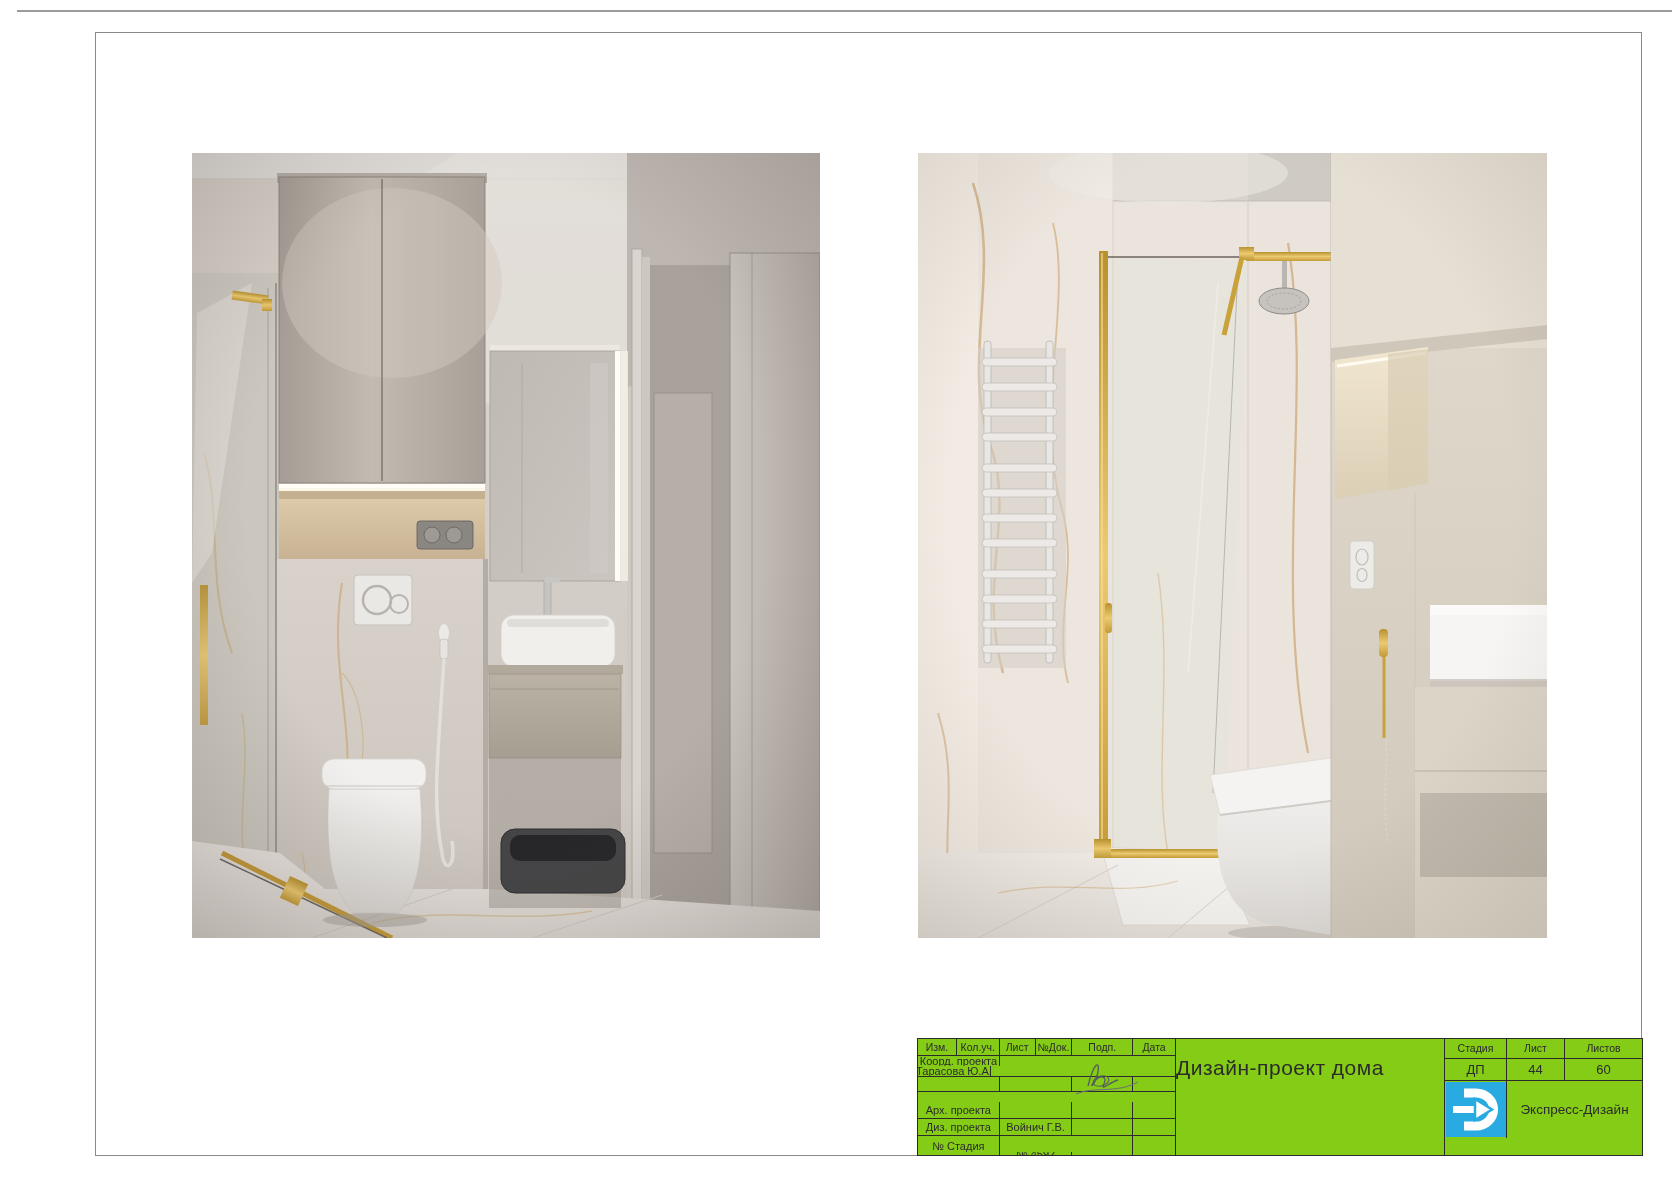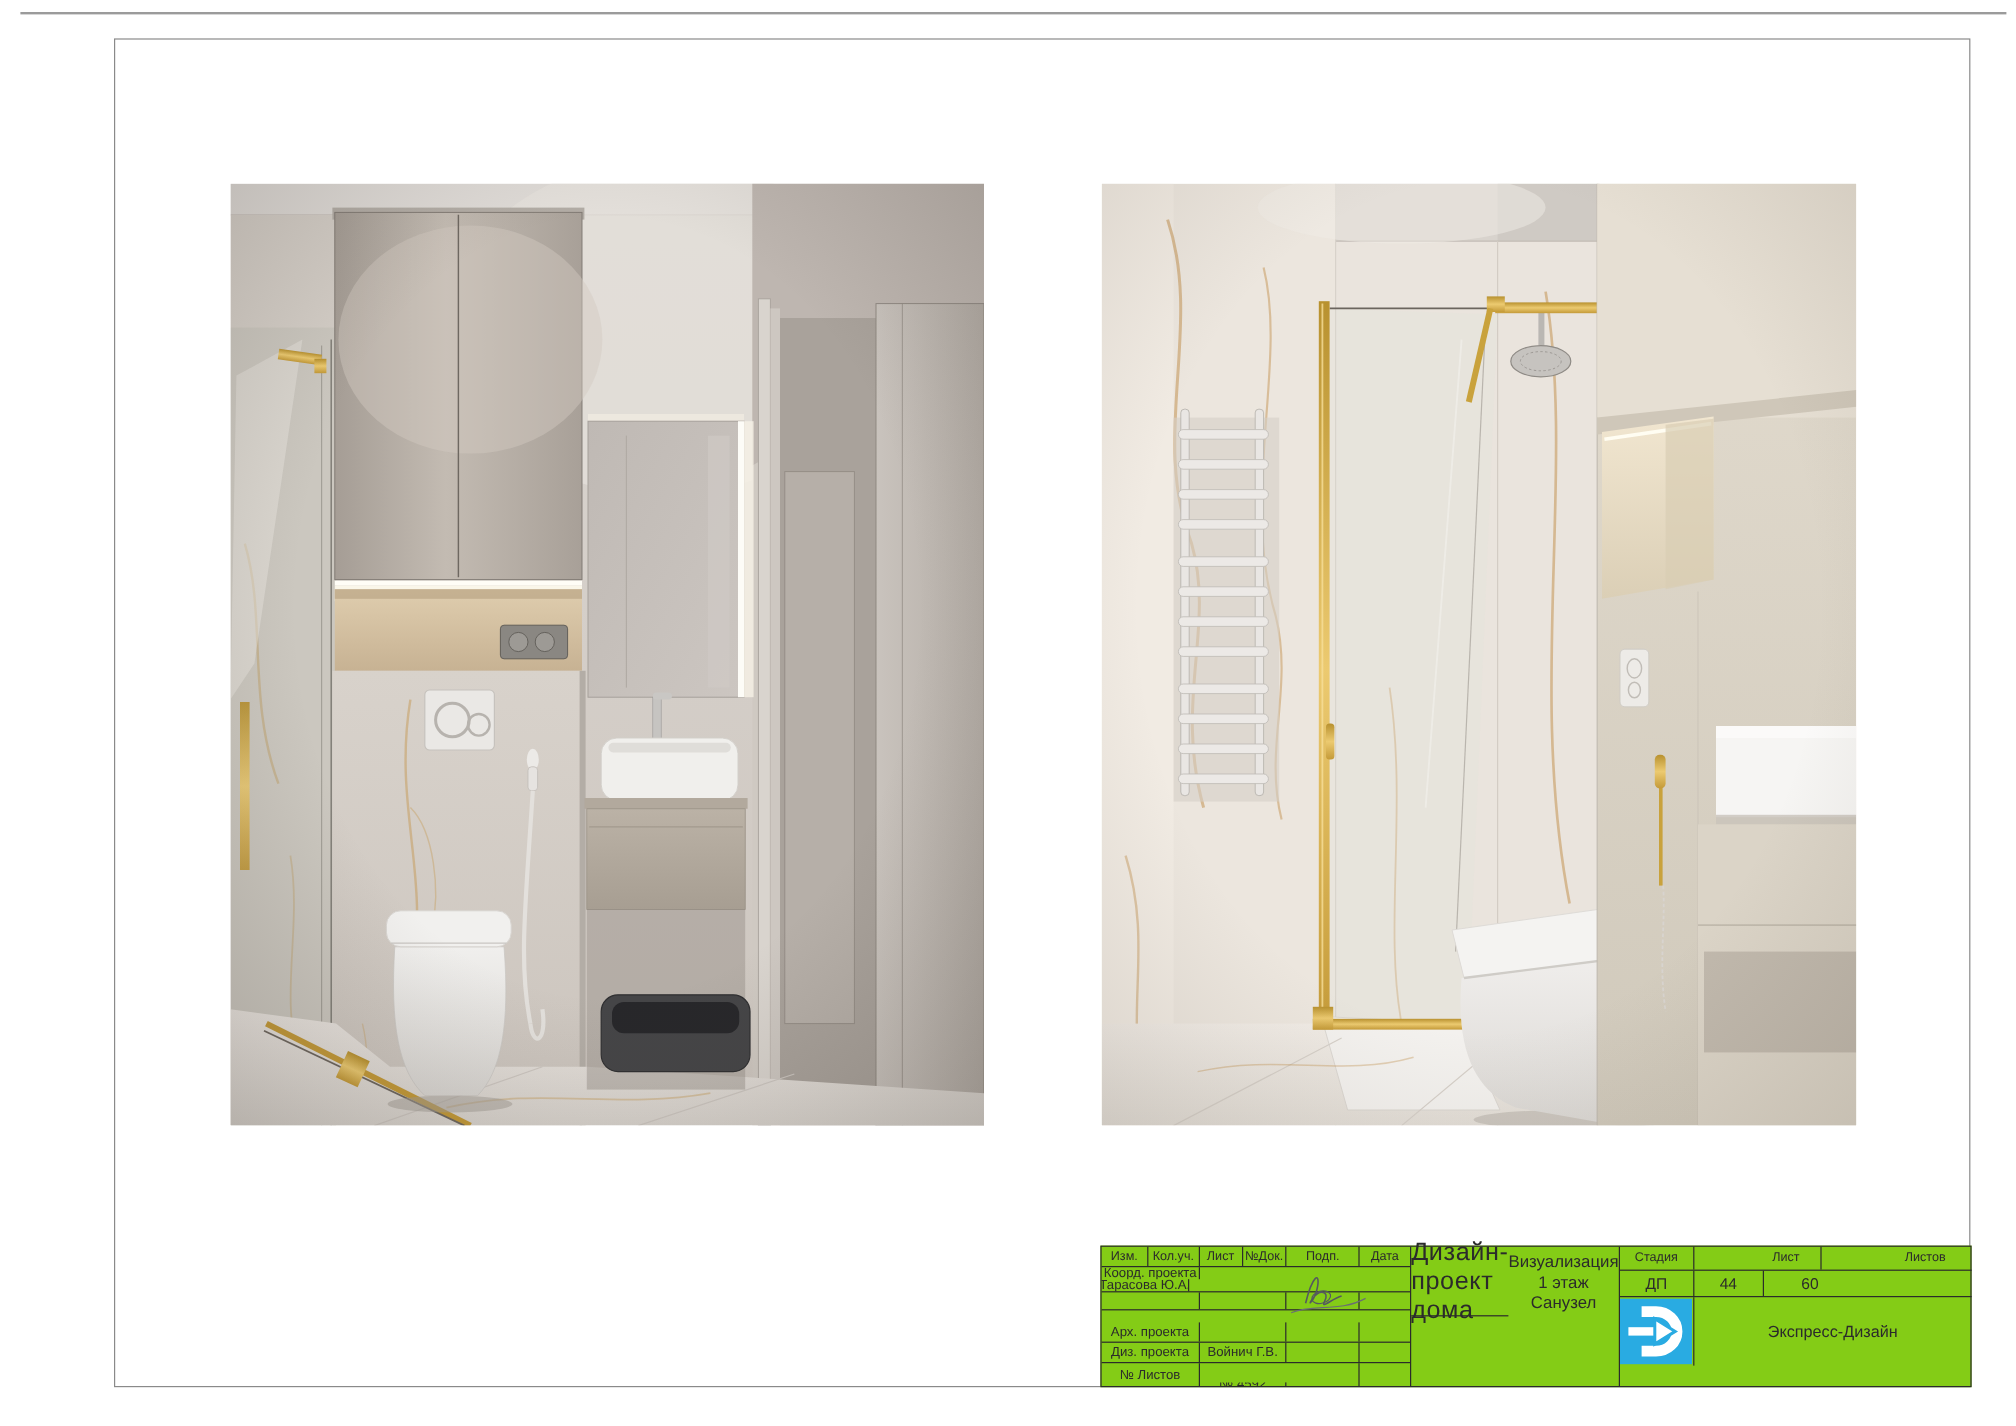--- a/index.html
+++ b/index.html
@@ -335,41 +335,35 @@
         <div class="tb-cell" style="width:61px;"></div>
         <div class="tb-cell" style="width:42px;"></div>
       </div>
       <div class="tb-row" style="height:19px;">
         <div class="tb-cell lbl" style="width:82px;">Диз. проекта</div>
         <div class="tb-cell lbl" style="width:73px;">Войнич Г.В.</div>
         <div class="tb-cell" style="width:61px;"></div>
         <div class="tb-cell" style="width:42px;"></div>
       </div>
       <div class="tb-row" style="height:19px;">
-        <div class="tb-cell lbl" style="width:82px;">№ Листов</div>
+        <div class="tb-cell lbl" style="width:82px;">№ Стадия</div>
         <div class="tb-cell lbl" style="width:73px;margin-top:16px;">№ 4592</div>
         <div class="tb-cell" style="width:61px;"></div>
         <div class="tb-cell" style="width:42px;"></div>
       </div>
     </div>
 
     <div class="tb-secB">
       <div class="big-cell">
         <span class="project-title">Дизайн-проект дома</span>
       </div>
-      <div class="big-cell">
-        <div class="subtitle">
-          <div>Визуализация 1 этаж</div>
-          <div>Санузел</div>
-        </div>
-      </div>
     </div>
 
     <div class="tb-secC">
-      <div class="tb-row" style="height:19.5px;gap:48px;">
+      <div class="tb-row" style="height:19.5px;">
         <div class="tb-cell" style="width:62px;">Стадия</div>
         <div class="tb-cell" style="width:58px;">Лист</div>
         <div class="tb-cell" style="width:77px;">Листов</div>
       </div>
       <div class="tb-row" style="height:22px;">
         <div class="tb-cell stage-val" style="width:62px;">ДП</div>
         <div class="tb-cell stage-val" style="width:58px;">44</div>
         <div class="tb-cell stage-val" style="width:77px;">60</div>
       </div>
       <div class="tb-row" style="height:57px;">

